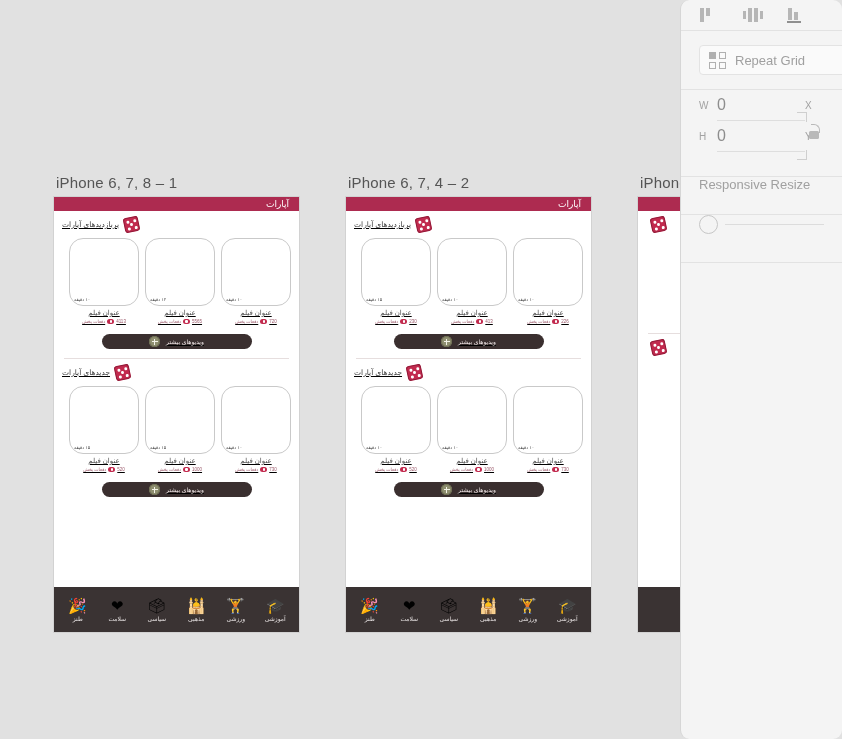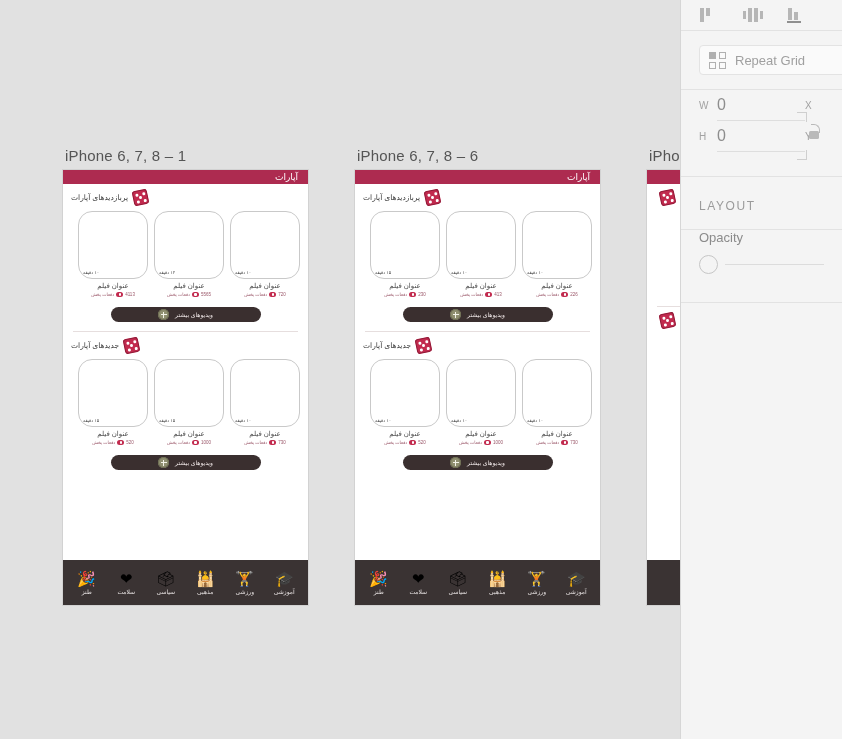--- a/index.html
+++ b/index.html
@@ -7,21 +7,21 @@
     width:842px;height:739px;
     background:#e1e1e1;
     font-family:"Liberation Sans","DejaVu Sans",sans-serif;
     overflow:hidden;
     position:relative;
   }
 
   
   #canvas{position:absolute;left:0;top:0;width:842px;height:739px;background:#e1e1e1;}
 
-  .artboard-wrap{position:absolute;top:147px;margin-left:9px;}
+  .artboard-wrap{position:absolute;top:174px;}
   .artboard-label{
     font-size:15px;color:#555;letter-spacing:.2px;
     margin:0 0 6px 2px;white-space:nowrap;
   }
   .phone{
     width:245px;height:435px;background:#ffffff;
     box-shadow:0 0 0 1px #d2d2d2;
     position:relative;overflow:hidden;
     display:flex;flex-direction:column;
   }
@@ -29,21 +29,21 @@
   
   .app-header{
     height:14px;background:#ad2b50;flex:0 0 auto;
     display:flex;align-items:center;justify-content:flex-end;
     padding:0 10px;box-sizing:border-box;
   }
   .app-header-title{color:#fff;font-size:9px;direction:rtl;}
 
   .app-body{flex:1 1 auto;background:#fff;position:relative;overflow:hidden;}
 
-  .section{padding:6px 8px 0 8px;}
+  .section{padding:6px 8px 0 8px;text-decoration:underline;}
   .section-head{
     display:flex;align-items:center;justify-content:flex-end;
     gap:5px;direction:rtl;margin-bottom:6px;
   }
   .section-head-title{font-size:7.5px;color:#3a3a3a;direction:rtl;}
   .dice-icon{
     width:15px;height:15px;border-radius:3px;
     background:#c22a4e;position:relative;display:inline-block;
     transform:rotate(-12deg);
     box-shadow:inset 0 0 0 1px #8c1d39;
@@ -109,21 +109,21 @@
     justify-content:space-around;padding:0 4px;box-sizing:border-box;
   }
   .tab{display:flex;flex-direction:column;align-items:center;gap:2px;width:36px;}
   .tab-ico{font-size:15px;line-height:15px;}
   .tab-label{font-size:6px;color:#e7e2e2;direction:rtl;white-space:nowrap;}
 
   
   #panel{
     position:absolute;right:0;top:0;width:162px;height:739px;
     background:#f4f4f4;border-left:1px solid #d6d6d6;
-    box-sizing:border-box;overflow:hidden;
+    box-sizing:border-box;overflow:hidden;border-radius:9px;
   }
   .panel-sec{border-bottom:1px solid #e2e2e2;}
   .align-row{
     height:30px;display:flex;align-items:center;gap:26px;padding:0 18px;
     box-sizing:border-box;
   }
   .align-ico{width:18px;height:16px;position:relative;}
   .bar{position:absolute;background:#b6b6b6;}
   
   .g1 .bar:nth-child(1){left:1px;top:1px;width:4px;height:14px;}
@@ -327,21 +327,21 @@
             <div class="tab-label">سلامت</div>
           </div>
           <div class="tab">
             <div class="tab-ico">🎉</div>
             <div class="tab-label">طنز</div>
           </div>
         </div>
       </div>
     </div>
     <div class="artboard-wrap" style="left: 346px;">
-      <div class="artboard-label">iPhone 6, 7, 8 – 6</div>
+      <div class="artboard-label">iPhone 6, 7, 4 – 2</div>
       <div class="phone">
         <div class="app-header" style="background: rgb(173, 43, 80);">
           <div class="app-header-title">آپارات</div>
         </div>
         <div class="app-body">
           <div class="section">
             <div class="section-head">
               <div class="dice-icon">
                 <i></i>
                 <i></i>
@@ -592,24 +592,23 @@
       <div class="lock">
         <span class="brk top"></span>
         <span class="brk bot"></span>
         <span class="shackle"></span>
         <span class="body"></span>
       </div>
     </div>
   </div>
 
   <div class="panel-sec">
-    <div class="sec-title">LAYOUT</div>
+    <div class="layout-row">Responsive Resize</div>
   </div>
 
   <div class="panel-sec">
-    <div class="opacity-label">Opacity</div>
     <div class="opacity-row">
       <div class="op-knob"></div>
       <div class="op-track"></div>
     </div>
   </div>
 
 </div>
 
 </body></html>

